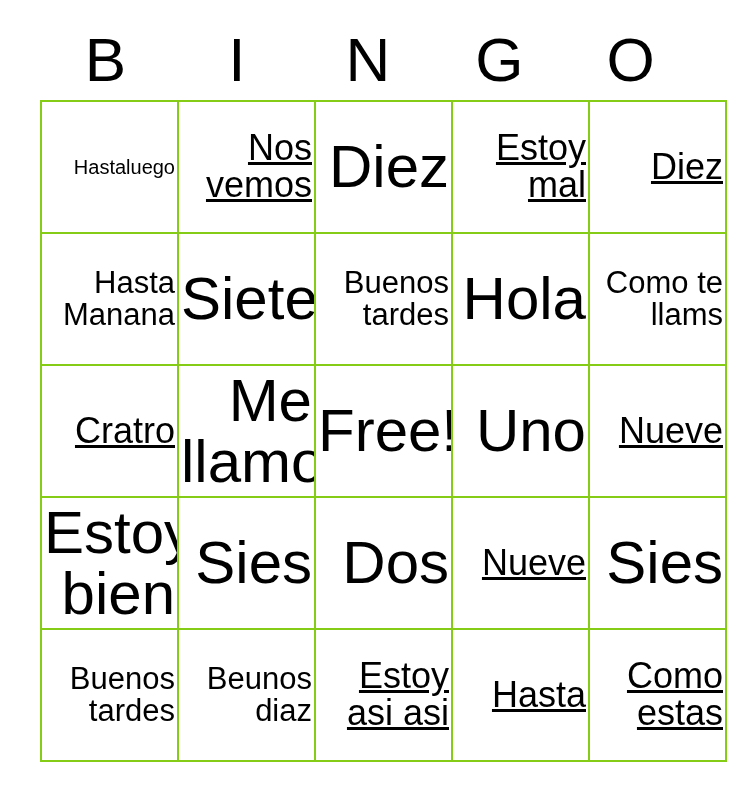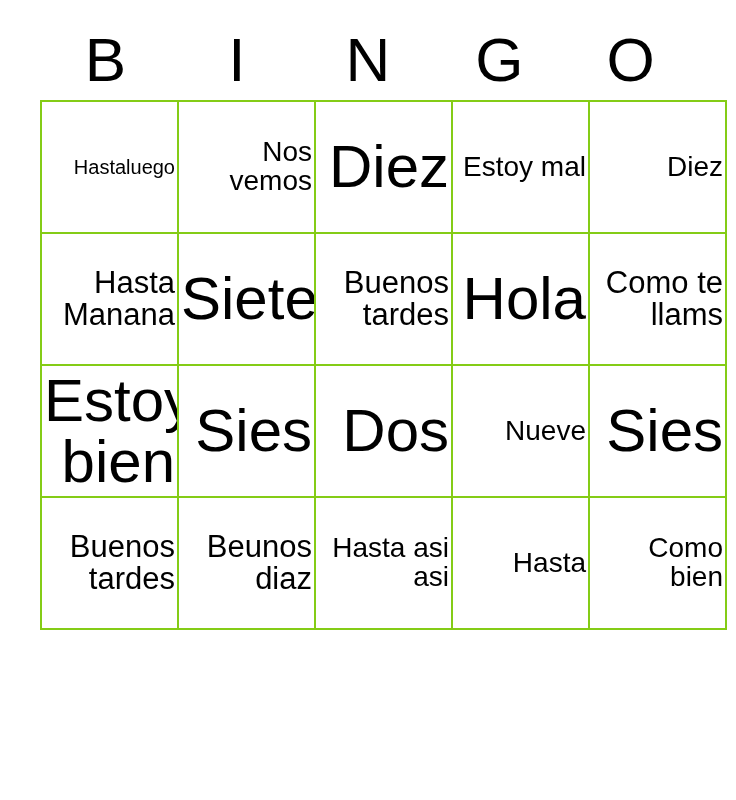--- a/index.html
+++ b/index.html
@@ -47,21 +47,21 @@
     text-align: right;
     vertical-align: middle;
     padding: 0 2px;
     overflow: hidden;
     font-family: "Liberation Sans", sans-serif;
     font-weight: normal;
     line-height: 1.02;
   }
   .fs-xs { font-size: 20px; }
   .fs-m  { font-size: 31px; margin-left: 29px; }
-  .fs-l  { font-size: 28px; }
+  .fs-l  { font-size: 36px; text-decoration: underline; }
   .fs-xl { font-size: 60px; }
 </style>
 </head>
 <body>
 
 <div class="card">
   <div class="header-row">
     <div class="header-letter">B</div>
     <div class="header-letter">I</div>
     <div class="header-letter">N</div>
@@ -79,28 +79,35 @@
         <td class="fs-l">Diez</td>
       </tr>
       <tr>
         <td class="fs-m">Hasta Manana</td>
         <td class="fs-xl">Siete</td>
         <td class="fs-m">Buenos tardes</td>
         <td class="fs-xl">Hola</td>
         <td class="fs-m">Como te llams</td>
       </tr>
       <tr>
+        <td class="fs-l">Cratro</td>
+        <td class="fs-xl">Me llamo</td>
+        <td class="fs-xl">Free!</td>
+        <td class="fs-xl">Uno</td>
+        <td class="fs-l">Nueve</td>
+      </tr>
+      <tr>
         <td class="fs-xl">Estoy bien</td>
         <td class="fs-xl">Sies</td>
         <td class="fs-xl">Dos</td>
         <td class="fs-l">Nueve</td>
         <td class="fs-xl">Sies</td>
       </tr>
       <tr>
         <td class="fs-m">Buenos tardes</td>
         <td class="fs-m">Beunos diaz</td>
-        <td class="fs-l">Hasta asi asi</td>
+        <td class="fs-l">Estoy asi asi</td>
         <td class="fs-l">Hasta</td>
-        <td class="fs-l">Como bien</td>
+        <td class="fs-l">Como estas</td>
       </tr>
     </tbody>
   </table>
 </div>
 
 </body></html>

